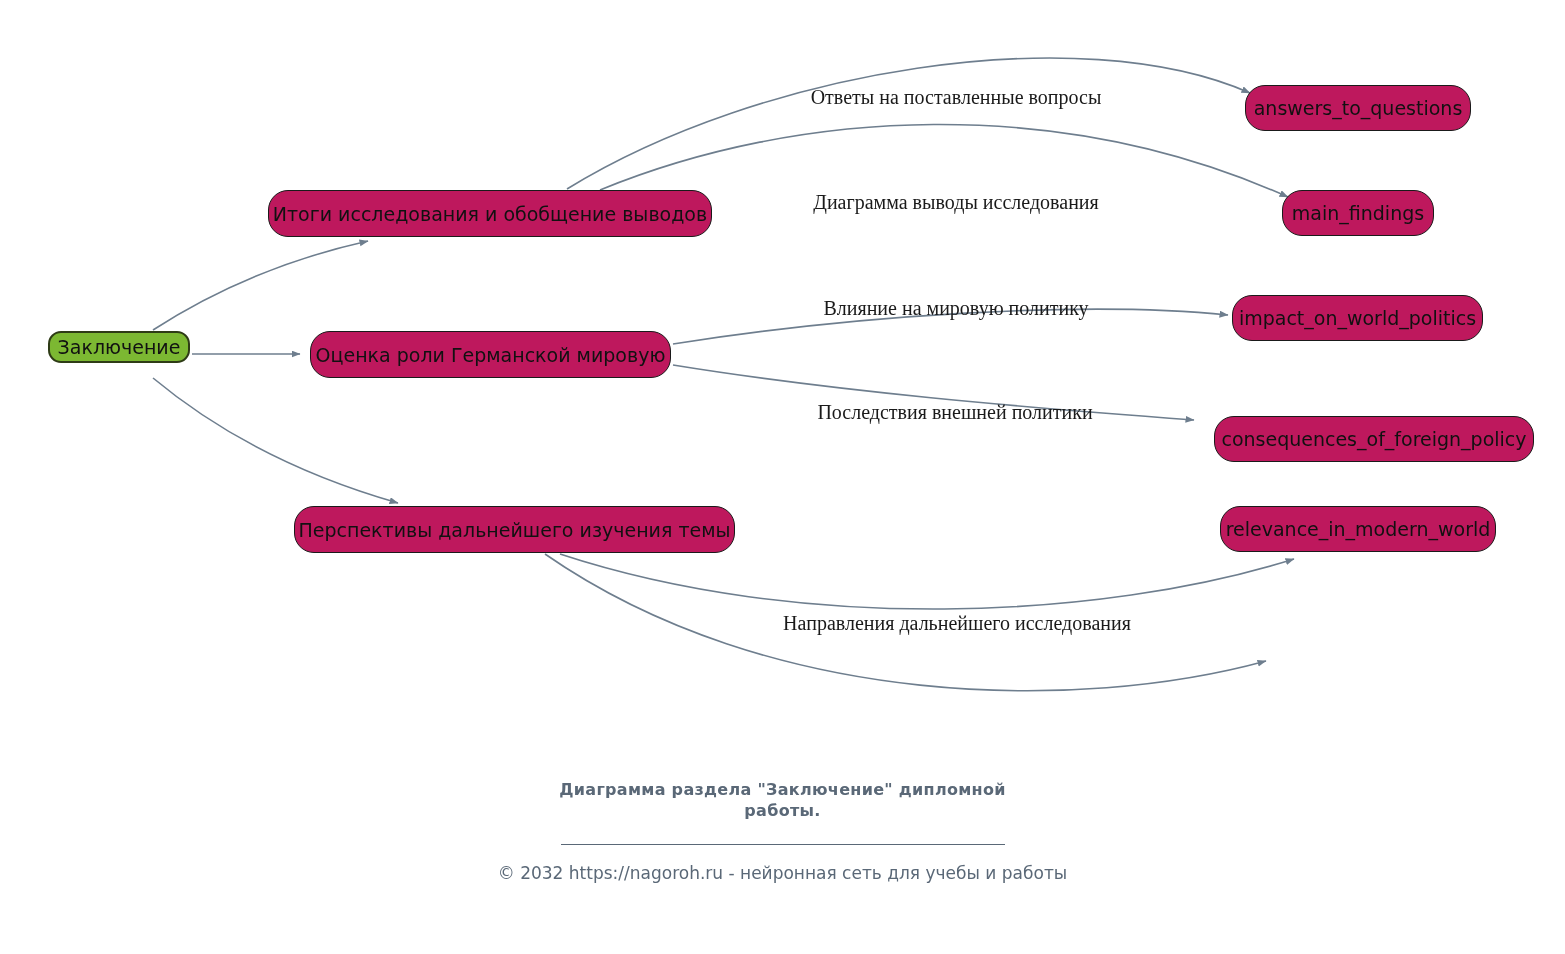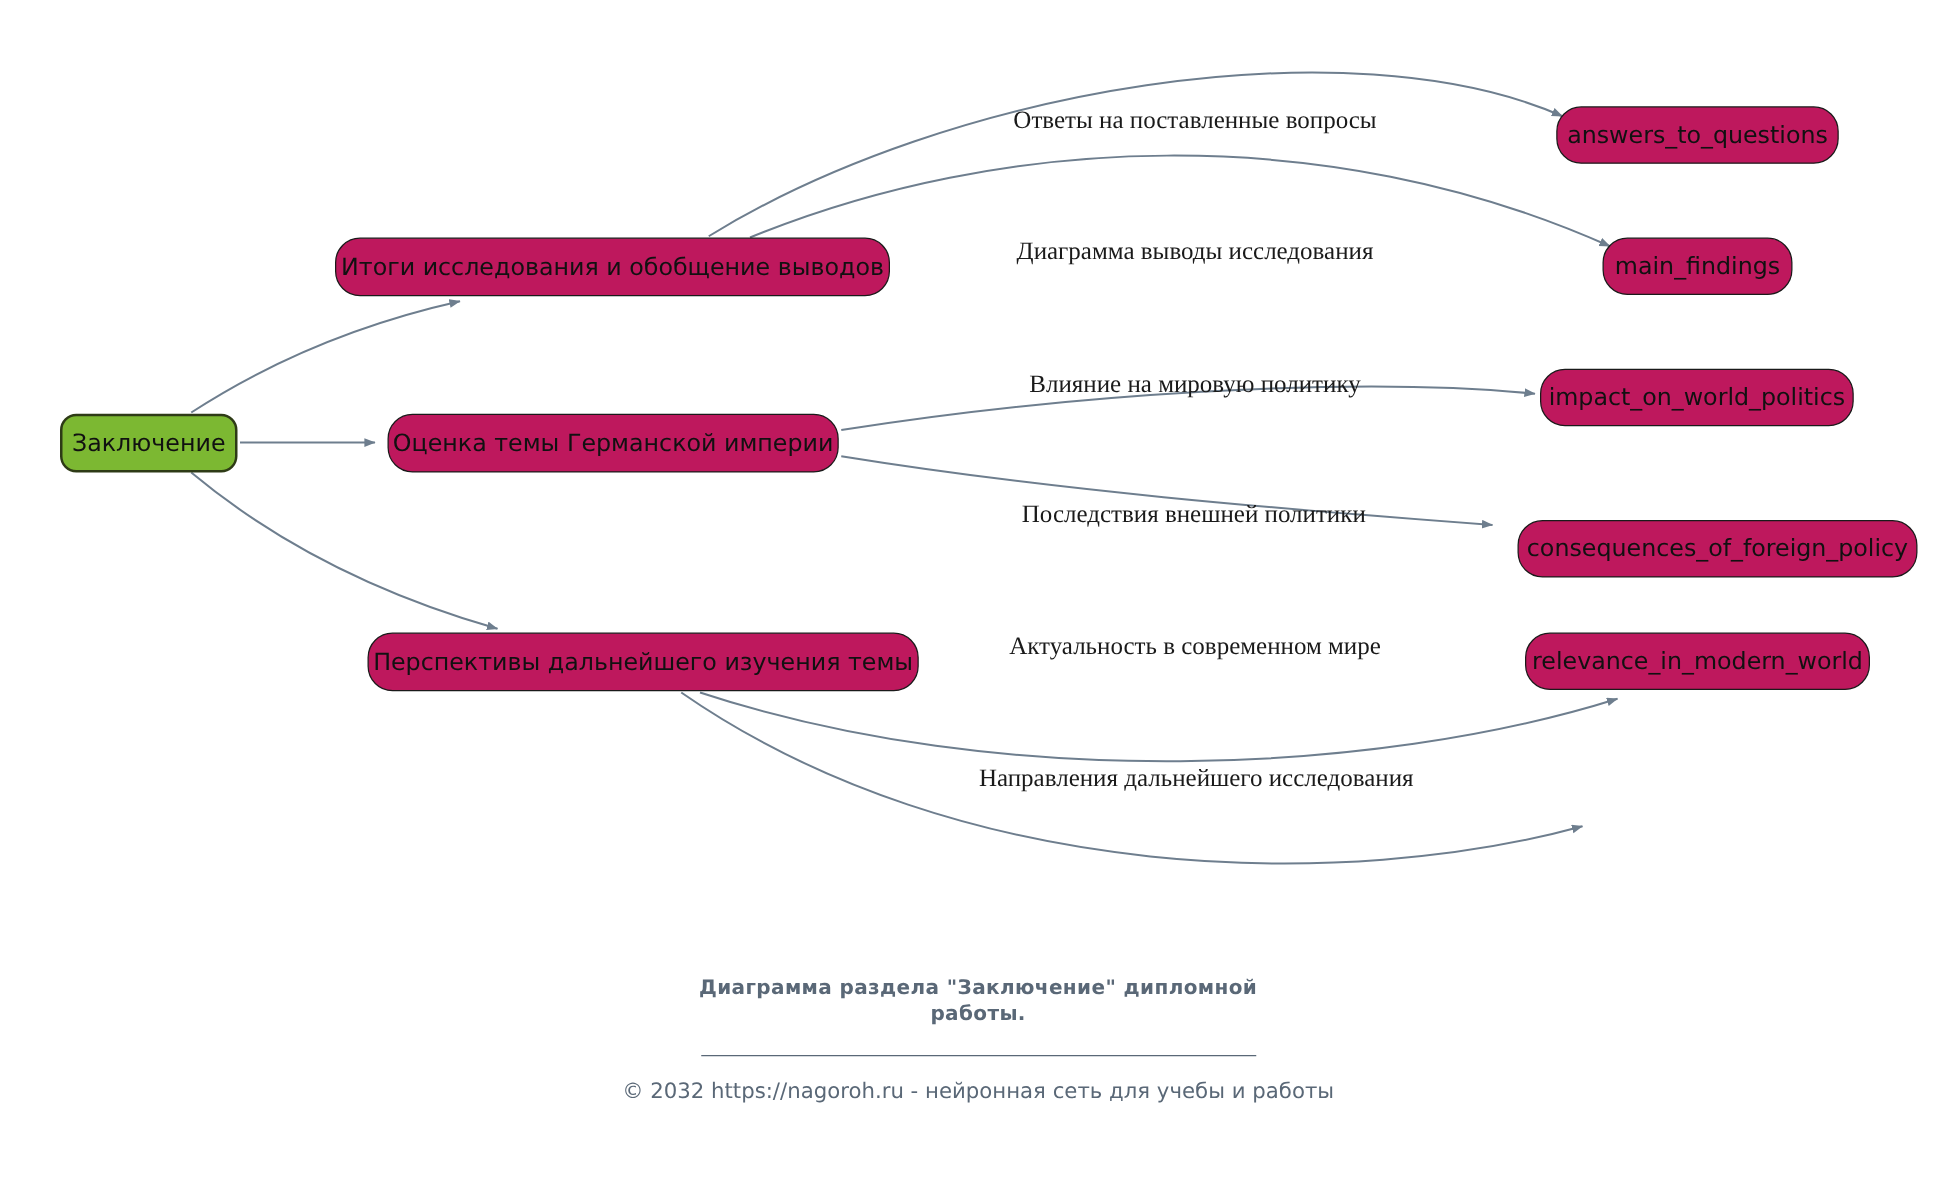--- a/index.html
+++ b/index.html
@@ -68,37 +68,36 @@
       <path d="M 153,378 C 225,438 307,477 398,503" marker-end="url(#arrow)"></path>
       <path d="M 567,189 C 760,70 1080,18 1250,93" marker-end="url(#arrow)"></path>
       <path d="M 600,190 C 800,108 1060,95 1288,197" marker-end="url(#arrow)"></path>
       <path d="M 673,344 C 850,316 1080,300 1228,315" marker-end="url(#arrow)"></path>
       <path d="M 673,365 C 840,392 1020,407 1194,420" marker-end="url(#arrow)"></path>
       <path d="M 560,554 C 800,633 1100,620 1294,559" marker-end="url(#arrow)"></path>
       <path d="M 545,554 C 770,710 1080,712 1266,661" marker-end="url(#arrow)"></path>
     </g>
   </svg>
 
-  <div class="node root" style="left:48px;top:331px;width:142px;height:47px;">Заключение</div>
+  <div class="node root" style="left:48px;top:331px;width:142px;height:32px;">Заключение</div>
 
   <div class="node" style="left:268px;top:190px;width:444px;height:47px;">Итоги исследования и обобщение выводов</div>
-  <div class="node" style="left:310px;top:331px;width:361px;height:47px;">Оценка темы Германской империи</div>
+  <div class="node" style="left:310px;top:331px;width:361px;height:47px;">Оценка роли Германской мировую</div>
   <div class="node" style="left:270px;top:506px;width:441px;height:47px;margin-left:24px;">Перспективы дальнейшего изучения темы</div>
 
   <div class="node" style="left:1245px;top:85px;width:226px;height:46px;">answers_to_questions</div>
   <div class="node" style="left:1282px;top:190px;width:152px;height:46px;">main_findings</div>
   <div class="node" style="left:1232px;top:295px;width:251px;height:46px;">impact_on_world_politics</div>
   <div class="node" style="left:1198px;top:416px;width:320px;height:46px;margin-left:16px;">consequences_of_foreign_policy</div>
   <div class="node" style="left:1220px;top:506px;width:276px;height:46px;">relevance_in_modern_world</div>
 
   <div class="edge-label" style="left:956px;top:97px;">Ответы на поставленные вопросы</div>
   <div class="edge-label" style="left:956px;top:202px;">Диаграмма выводы исследования</div>
   <div class="edge-label" style="left:956px;top:308px;">Влияние на мировую политику</div>
   <div class="edge-label" style="left:955px;top:412px;">Последствия внешней политики</div>
-  <div class="edge-label" style="left:956px;top:518px;">Актуальность в современном мире</div>
   <div class="edge-label" style="left:957px;top:623px;">Направления дальнейшего исследования</div>
 
   <div class="footer">
     <div class="footer-title">
       <div>Диаграмма раздела "Заключение" дипломной</div>
       <div>работы.</div>
     </div>
     <div class="footer-rule"></div>
     <div class="footer-copyright">© 2032 https://nagoroh.ru - нейронная сеть для учебы и работы</div>
   </div>

